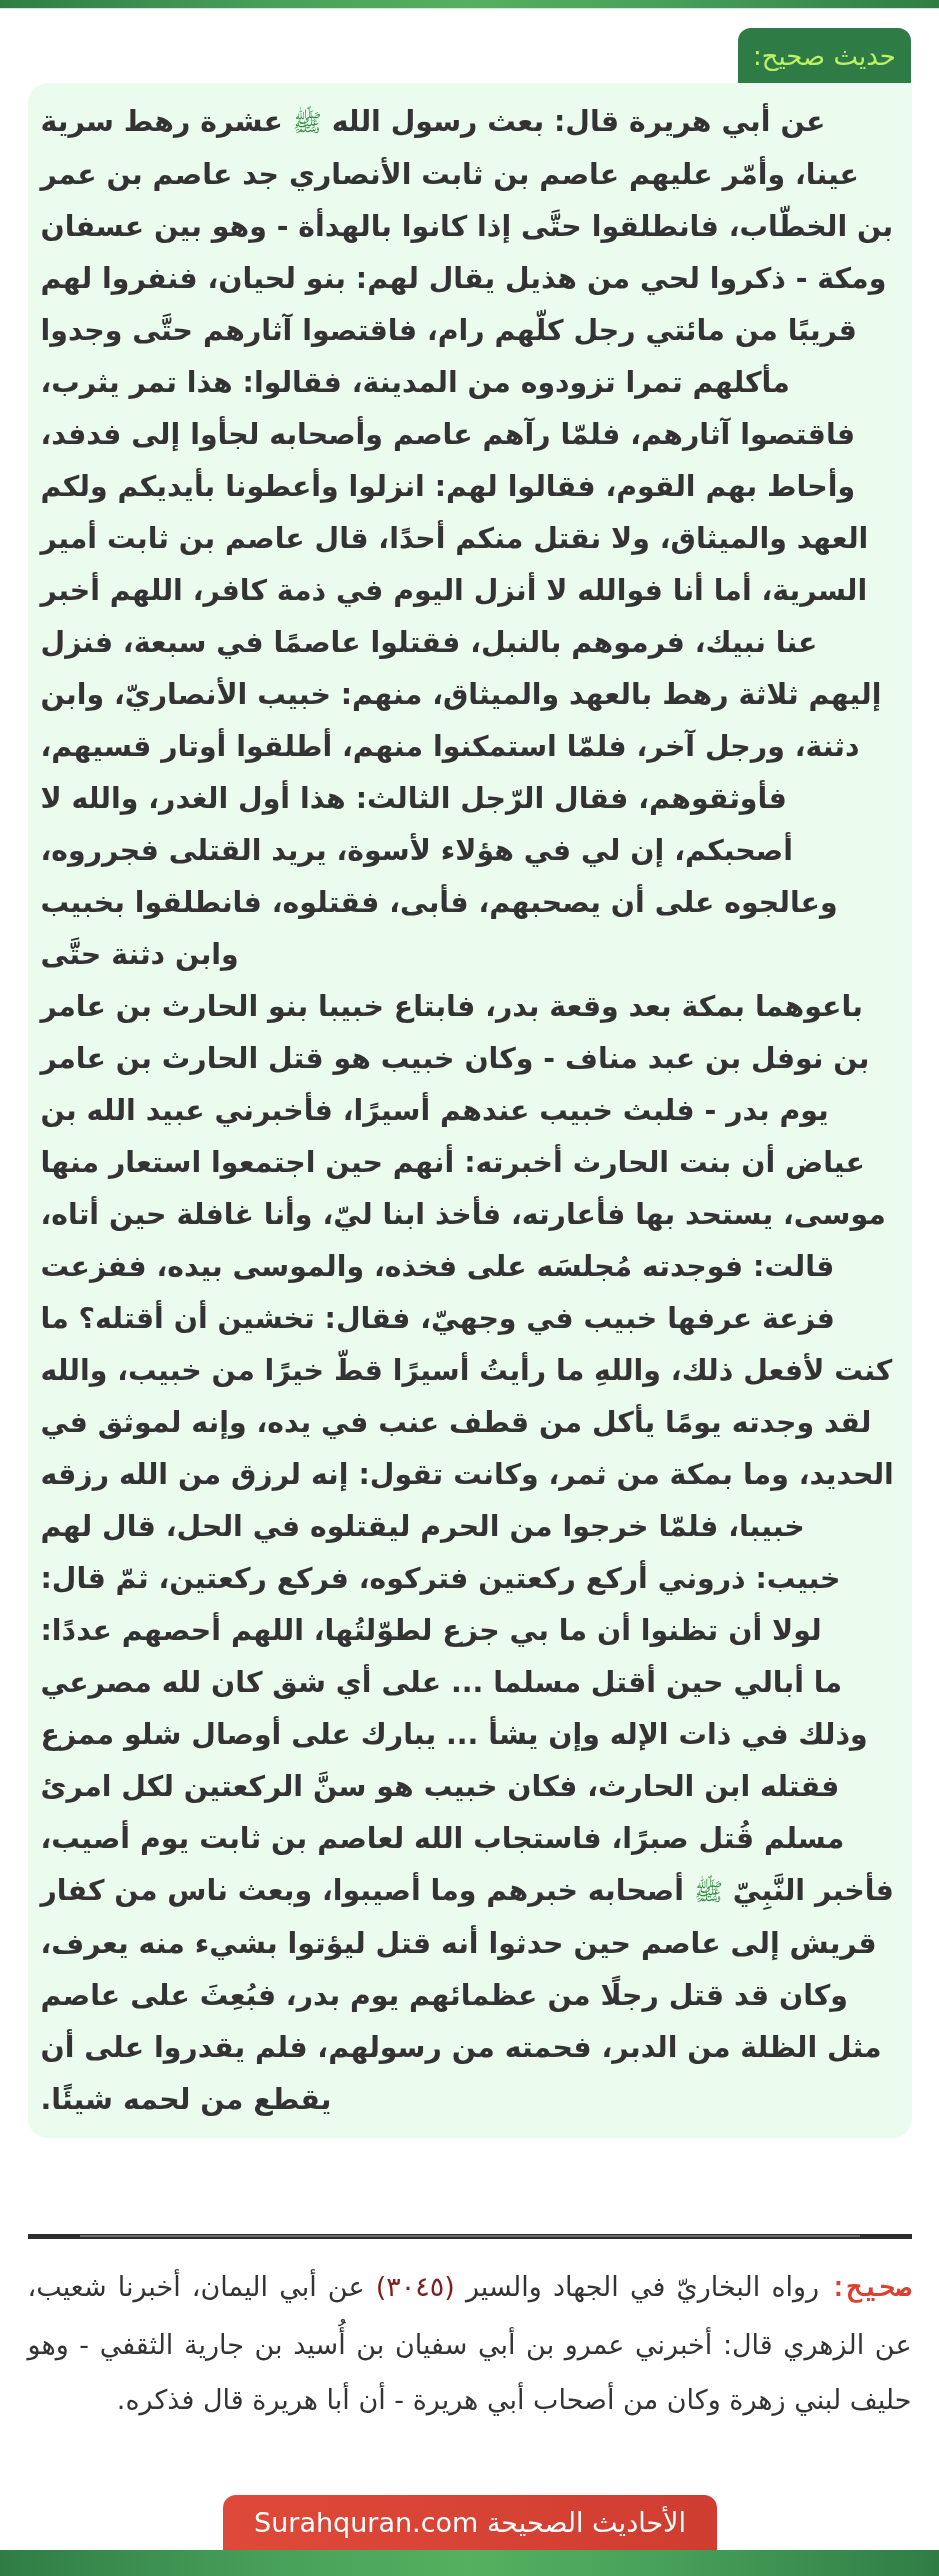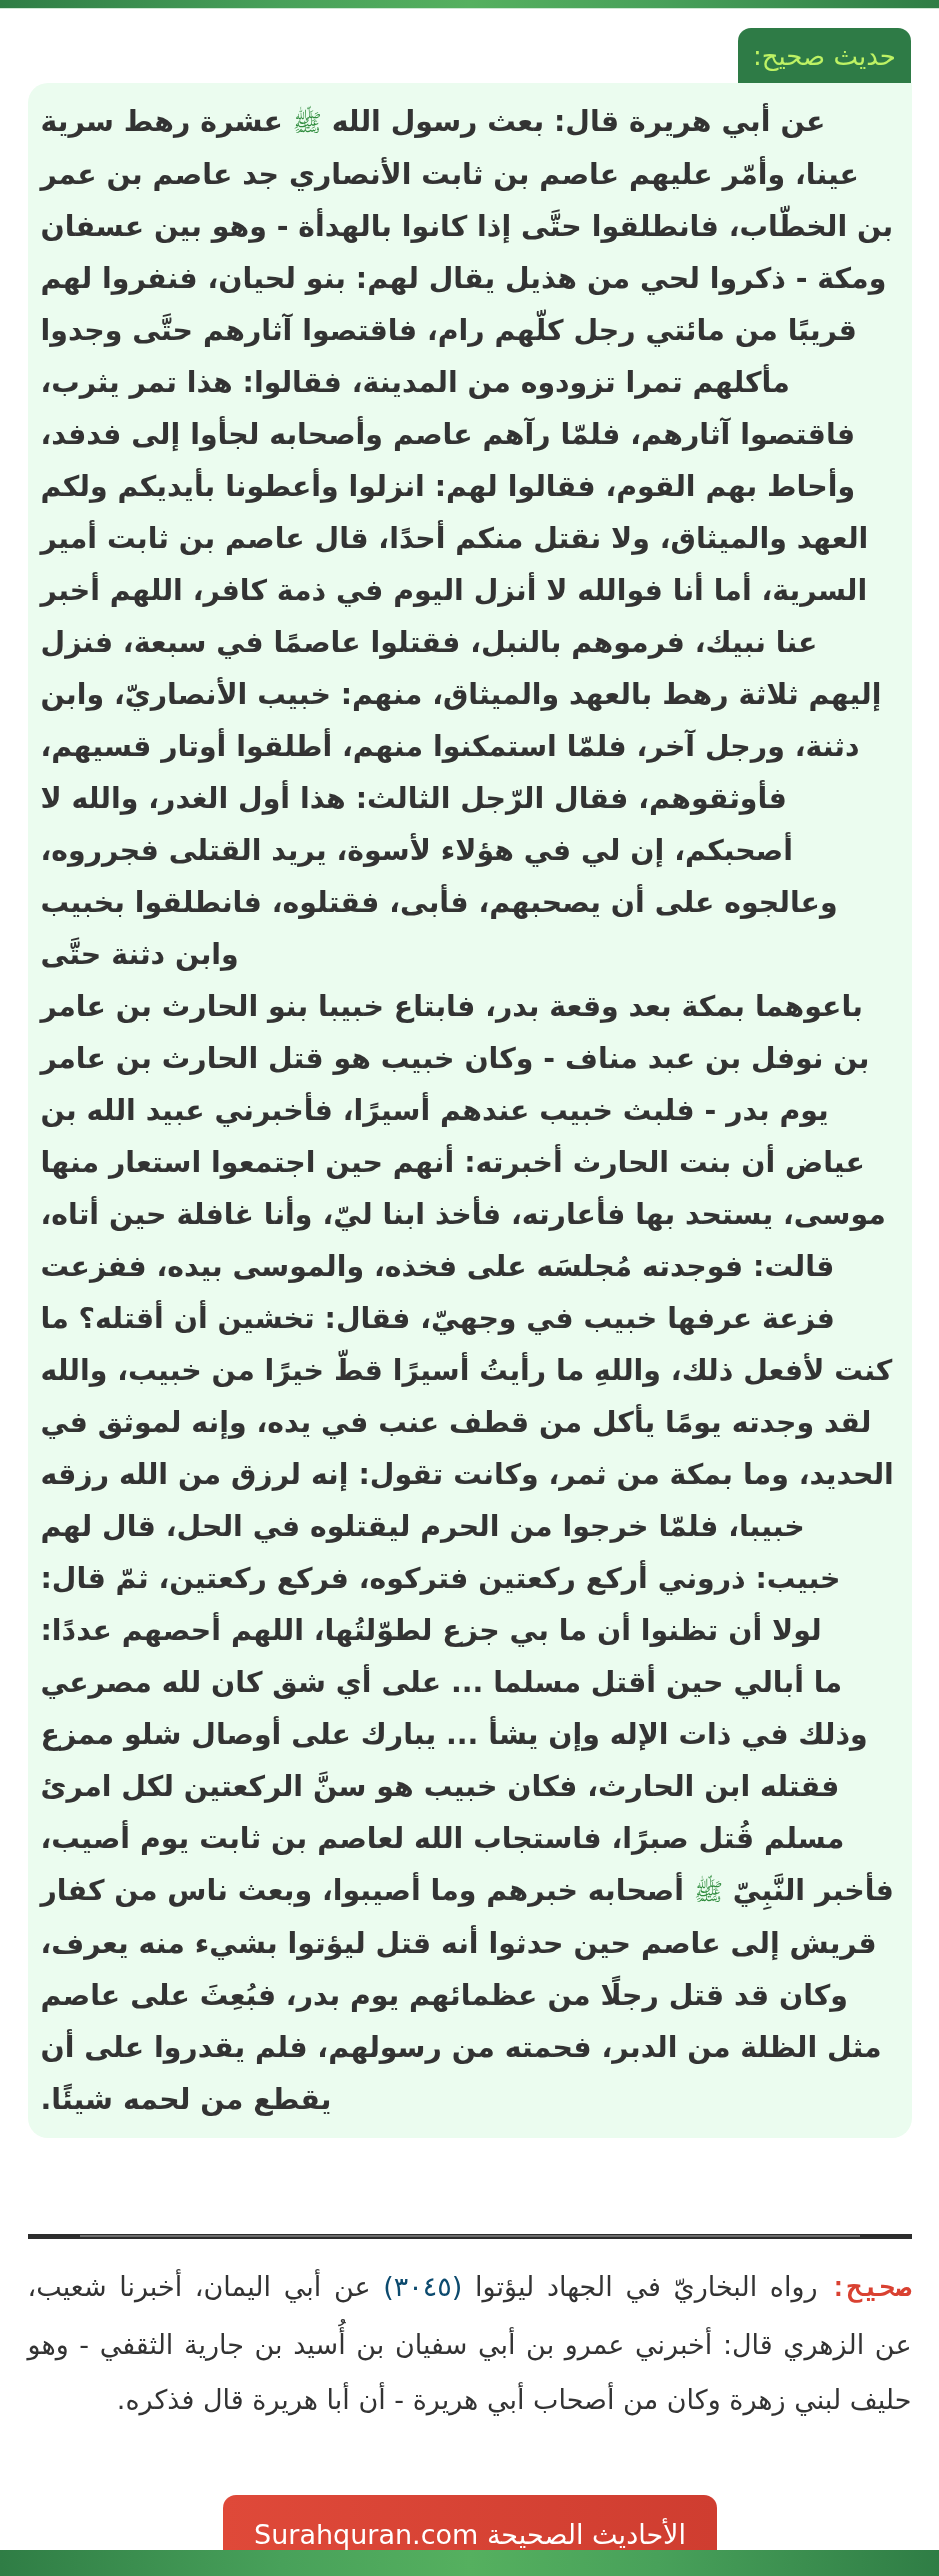--- a/index.html
+++ b/index.html
@@ -103,34 +103,34 @@
       font-size: 27px;
       line-height: 55px;
       color: #333333;
     }
     .source .grade {
       color: #d94131;
       font-weight: bold;
       font-family: Liberation Mono, monospace;
     }
     .source .ref {
-      color: #0c4a6e;
+      color: #7f1d1d;
     }
     .site-badge {
       position: absolute;
       top: 2495px;
       left: 223px;
       width: 494px;
       height: 55px;
       background: linear-gradient(90deg, #df4939 0%, #cf3d30 100%);
       border-radius: 13px 13px 0 0;
       color: #ffffff;
       font-size: 27px;
       display: flex;
-      align-items: flex-end;
+      align-items: center;
       justify-content: center;
       direction: rtl;
     }
   </style>
 </head>
 <body>
 
 <div class="top-bar"></div>
 
 <div class="hadith-label">
@@ -150,21 +150,21 @@
     <span>ما أبالي حين أقتل مسلما ... على أي شق كان لله مصرعي وذلك في ذات الإله وإن يشأ ... يبارك على أوصال شلو ممزع فقتله ابن الحارث، فكان خبيب هو سنَّ الركعتين لكل امرئ مسلم قُتل صبرًا، فاستجاب الله لعاصم بن ثابت يوم أصيب، فأخبر النَّبِيّ</span>
     <span class="saw">ﷺ</span>
     <span>أصحابه خبرهم وما أصيبوا، وبعث ناس من كفار قريش إلى عاصم حين حدثوا أنه قتل ليؤتوا بشيء منه يعرف، وكان قد قتل رجلًا من عظمائهم يوم بدر، فبُعِثَ على عاصم مثل الظلة من الدبر، فحمته من رسولهم، فلم يقدروا على أن يقطع من لحمه شيئًا.</span>
   </p>
 </div>
 
 <div class="divider"></div>
 
 <div class="source">
   <span class="grade">صحيح:</span>
-  <span>رواه البخاريّ في الجهاد ليؤتوا</span>
+  <span>رواه البخاريّ في الجهاد والسير</span>
   <span class="ref">(٣٠٤٥)</span>
   <span>عن أبي اليمان، أخبرنا شعيب، عن الزهري قال: أخبرني عمرو بن أبي سفيان بن أُسيد بن جارية الثقفي - وهو حليف لبني زهرة وكان من أصحاب أبي هريرة - أن أبا هريرة قال فذكره.</span>
 </div>
 
 <div class="site-badge">
   <span>الأحاديث الصحيحة Surahquran.com</span>
 </div>
 
 <div class="bottom-bar"></div>
 

